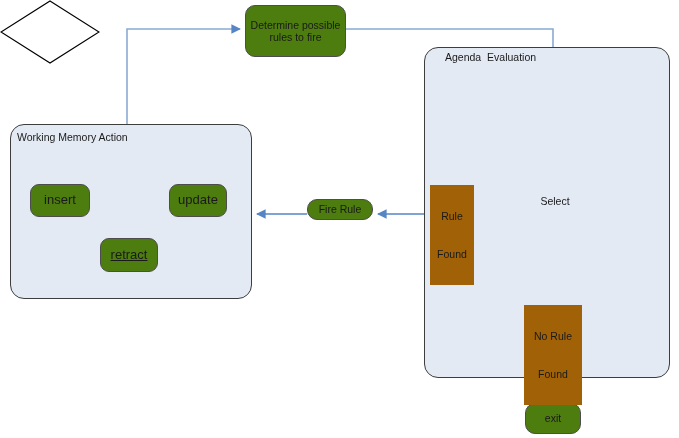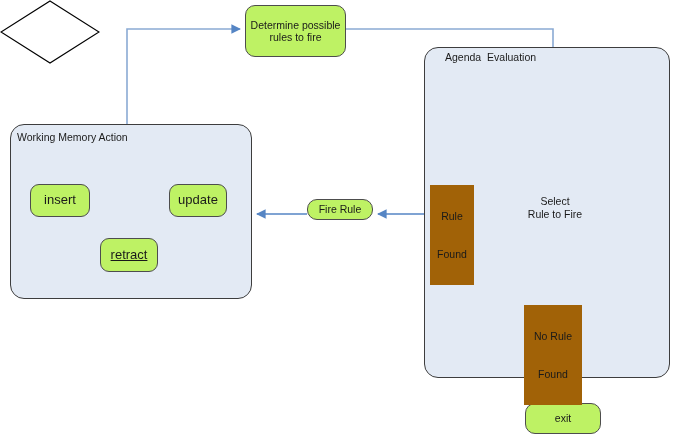--- a/index.html
+++ b/index.html
@@ -21,21 +21,21 @@
     position: absolute;
     left: 0;
     top: 0;
     width: 679px;
     height: 438px;
     pointer-events: none;
   }
   .node {
     position: absolute;
     box-sizing: border-box;
-    background: #bef264;
+    background: #4d7c0f;
     border: 1.4px solid #4d4d4d;
     border-radius: 10px;
     display: flex;
     align-items: center;
     justify-content: center;
     text-align: center;
     color: #1a1a1a;
     font-size: 10.5px;
     line-height: 12.5px;
     z-index: 3;
@@ -77,21 +77,21 @@
   
   #node-determine   { left: 245px; top: 5px;   width: 101px; height: 52px; }
   #panel-agenda     { left: 424px; top: 47px;  width: 246px; height: 331px; }
   #title-agenda     { left: 445px; top: 51px; }
   #panel-wma        { left: 10px;  top: 124px; width: 242px; height: 175px; }
   #title-wma        { left: 17px;  top: 131px; }
   #node-insert      { left: 30px;  top: 184px; width: 60px;  height: 33px; }
   #node-update      { left: 169px; top: 184px; width: 58px;  height: 33px; }
   #node-retract     { left: 100px; top: 238px; width: 58px;  height: 34px; text-decoration: underline; }
   #node-firerule    { left: 307px; top: 199px; width: 66px;  height: 21px; }
-  #node-exit        { left: 525px; top: 403px; width: 76px;  height: 31px; }
+  #node-exit        { left: 525px; top: 403px; width: 56px;  height: 31px; }
   #diamond-select   { left: 505px; top: 182px; width: 100px; height: 64px; z-index: 4; }
   #diamond-label    { position: absolute; left: 505px; top: 195px; width: 100px;
                       text-align: center; font-size: 10.5px; line-height: 12.5px;
                       color: #1a1a1a; z-index: 5; }
   #label-rule-found { left: 430px; top: 185px; width: 44px; }
   #label-norule     { left: 524px; top: 305px; width: 58px; }
 </style>
 </head>
 <body>
 
@@ -125,21 +125,20 @@
 
   
   <div class="node" id="node-determine">Determine possible rules to fire</div>
 
   
   <svg id="diamond-select" viewBox="0 0 100 64" xmlns="http://www.w3.org/2000/svg">
     <polygon points="50,1 99,32 50,63 1,32" fill="#ffffff" stroke="#000000" stroke-width="1.2"></polygon>
   </svg>
   <div id="diamond-label">
     <div>Select</div>
-    <div>Rule to Fire</div>
   </div>
 
   <div class="node" id="node-firerule">Fire Rule</div>
 
   <div class="node small-node" id="node-insert">insert</div>
 
   <div class="node small-node" id="node-update">update</div>
 
   <div class="node small-node" id="node-retract">retract</div>
 

